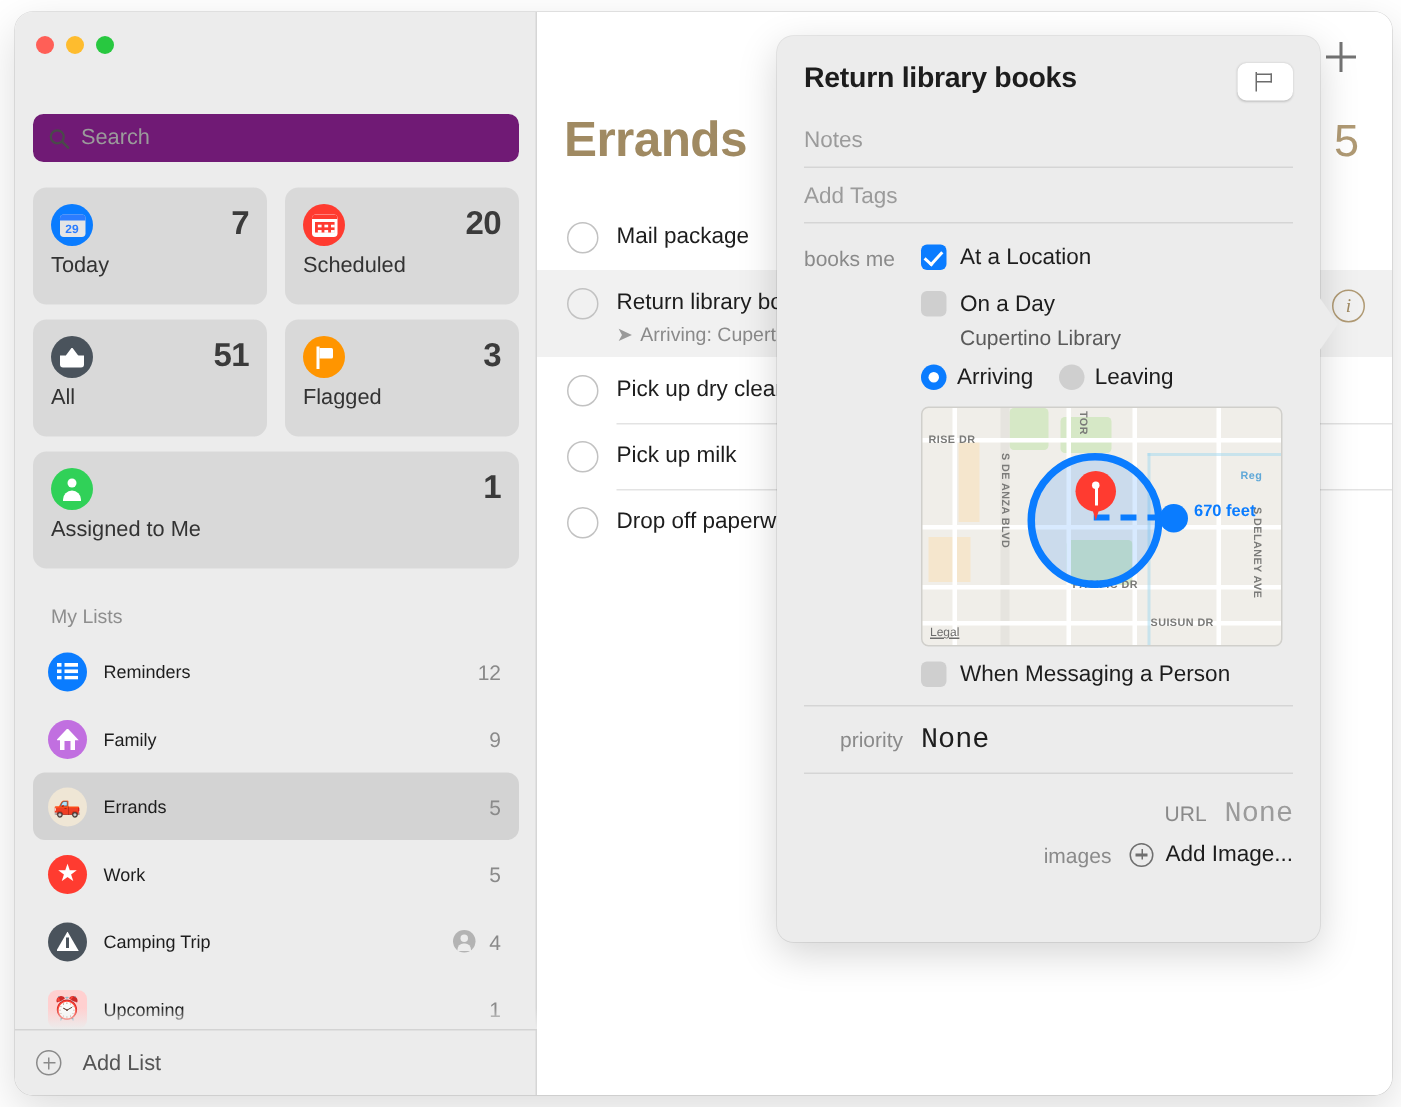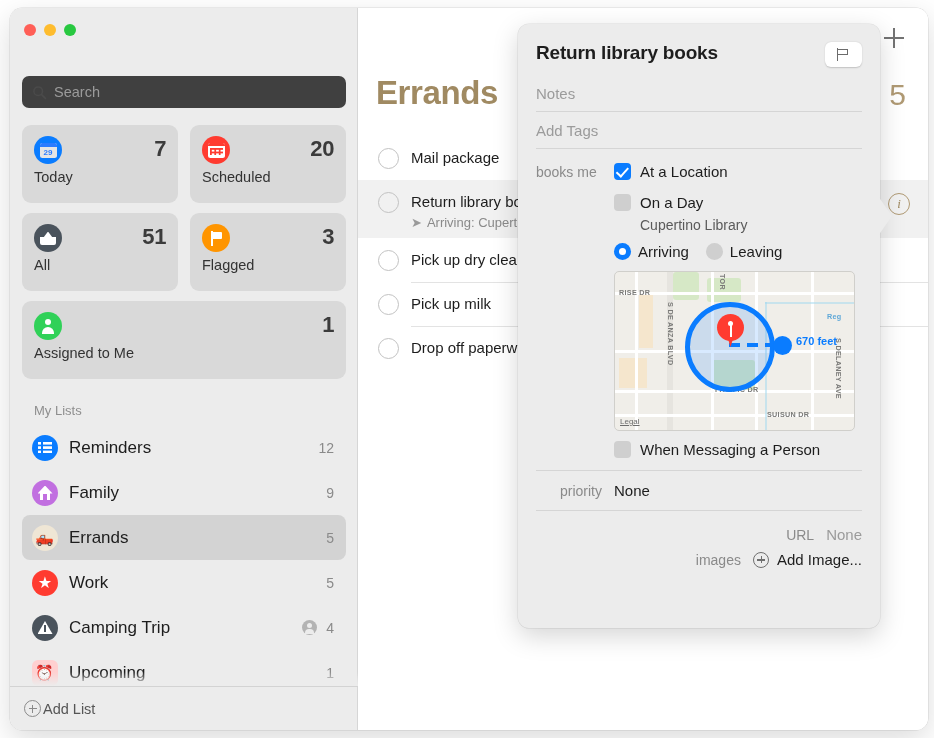--- a/index.html
+++ b/index.html
@@ -39,21 +39,21 @@
     display: flex; gap: 8px;
   }
   .dot { width: 12px; height: 12px; border-radius: 50%; }
   .dot.red { background: #ff5f57; }
   .dot.yellow { background: #febc2e; }
   .dot.green { background: #28c840; }
 
   .search-bar {
     position: absolute; left: 12px; top: 68px;
     width: 324px; height: 32px;
-    background: #404040;
+    background: #701a75;
     border-radius: 7px;
     display: flex; align-items: center;
     padding: 0 10px;
   }
   .search-icon { width: 15px; height: 15px; margin-right: 7px; flex: none; color: #4a4a4a; }
   .search-ph { font-size: 14.5px; color: #9b9b9b; }
 
   .smart-grid {
     position: absolute; left: 12px; top: 117px;
     width: 324px;
@@ -132,21 +132,21 @@
     border-radius: 8px;
   }
   .list-row.selected { background: #d3d3d3; }
   .lr-icon {
     width: 26px; height: 26px; border-radius: 50%;
     display:flex;align-items:center;justify-content:center;
     flex:none; margin-right: 11px;
     font-size: 15px; line-height: 1;
   }
   .lr-icon.sq { border-radius: 6px; }
-  .lr-label { font-size: 17px; color: #1d1d1d; flex: 1; }
+  .lr-label { font-size: 12px; color: #1d1d1d; flex: 1; }
   .lr-count { font-size: 14px; color: #8a8a8a; }
   .lr-share {
     width: 15px; height: 15px; border-radius: 50%;
     background: #b3b3b3; margin-right: 9px; position: relative; flex:none;
   }
   .lr-share::before{content:"";position:absolute;left:5px;top:2.5px;width:5px;height:5px;border-radius:50%;background:#ececec;}
   .lr-share::after{content:"";position:absolute;left:3px;top:8.5px;width:9px;height:5px;border-radius:4px 4px 0 0;background:#ececec;}
 
   .list-glyph-lines{width:14px;height:11px;position:relative;}
   .list-glyph-lines::before{
@@ -170,21 +170,21 @@
 
   .sidebar-fade {
     position: absolute; left: 0; bottom: 44px; width: 348px; height: 14px;
     background: linear-gradient(to bottom, rgba(236,236,236,0), #ececec);
     pointer-events: none;
   }
   .addlist {
     position: absolute; left: 0; bottom: 0;
     width: 348px; height: 44px;
     border-top: 0.5px solid #d3d3d3;
-    display: flex; align-items: center; padding-left: 14px; gap: 2px;
+    display: flex; align-items: center; padding-left: 14px; gap: 14px;
   }
   .plus-circle {
     width: 17px; height: 17px; border-radius: 50%;
     border: 1.3px solid #8a8a8a; position: relative; flex:none;
   }
   .plus-circle::before,.plus-circle::after{
     content:"";position:absolute;background:#8a8a8a;
   }
   .plus-circle::before{left:3.5px;top:7.2px;width:8px;height:1.3px;}
   .plus-circle::after{left:7.2px;top:3.5px;width:1.3px;height:8px;}
@@ -354,21 +354,21 @@
     position: absolute; left: 5px; bottom: 4px;
     font-size: 8px; color: #6d6d6d; text-decoration: underline;
   }
 
   .pop-row {
     display: flex; align-items: center;
     padding: 11px 0;
     border-top: 0.5px solid #d5d5d5;
   }
   .pr-label { font-size: 14px; color: #8a8a8a; width: 78px; flex:none; text-align: right; padding-right: 12px; }
-  .pr-value { font-size: 15px; color: #1d1d1d; }
+  .pr-value { font-size: 19px; color: #1d1d1d; font-family: Liberation Mono, monospace; }
   .pr-value.muted { color: #9b9b9b; }
   .pr-row-tight { display:flex; align-items:center; padding: 4px 0; }
   .addimg { display: flex; align-items: center; gap: 8px; }
   .plus-circle.sm { width:16px;height:16px;border-color:#6f6f6f; }
   .plus-circle.sm::before{left:3.2px;top:6.8px;width:7.6px;background:#6f6f6f;}
   .plus-circle.sm::after{top:3.2px;left:6.8px;height:7.6px;background:#6f6f6f;}
   .addimg-label { font-size: 15px; color: #1d1d1d; }
 </style>
 </head>
 <body>

